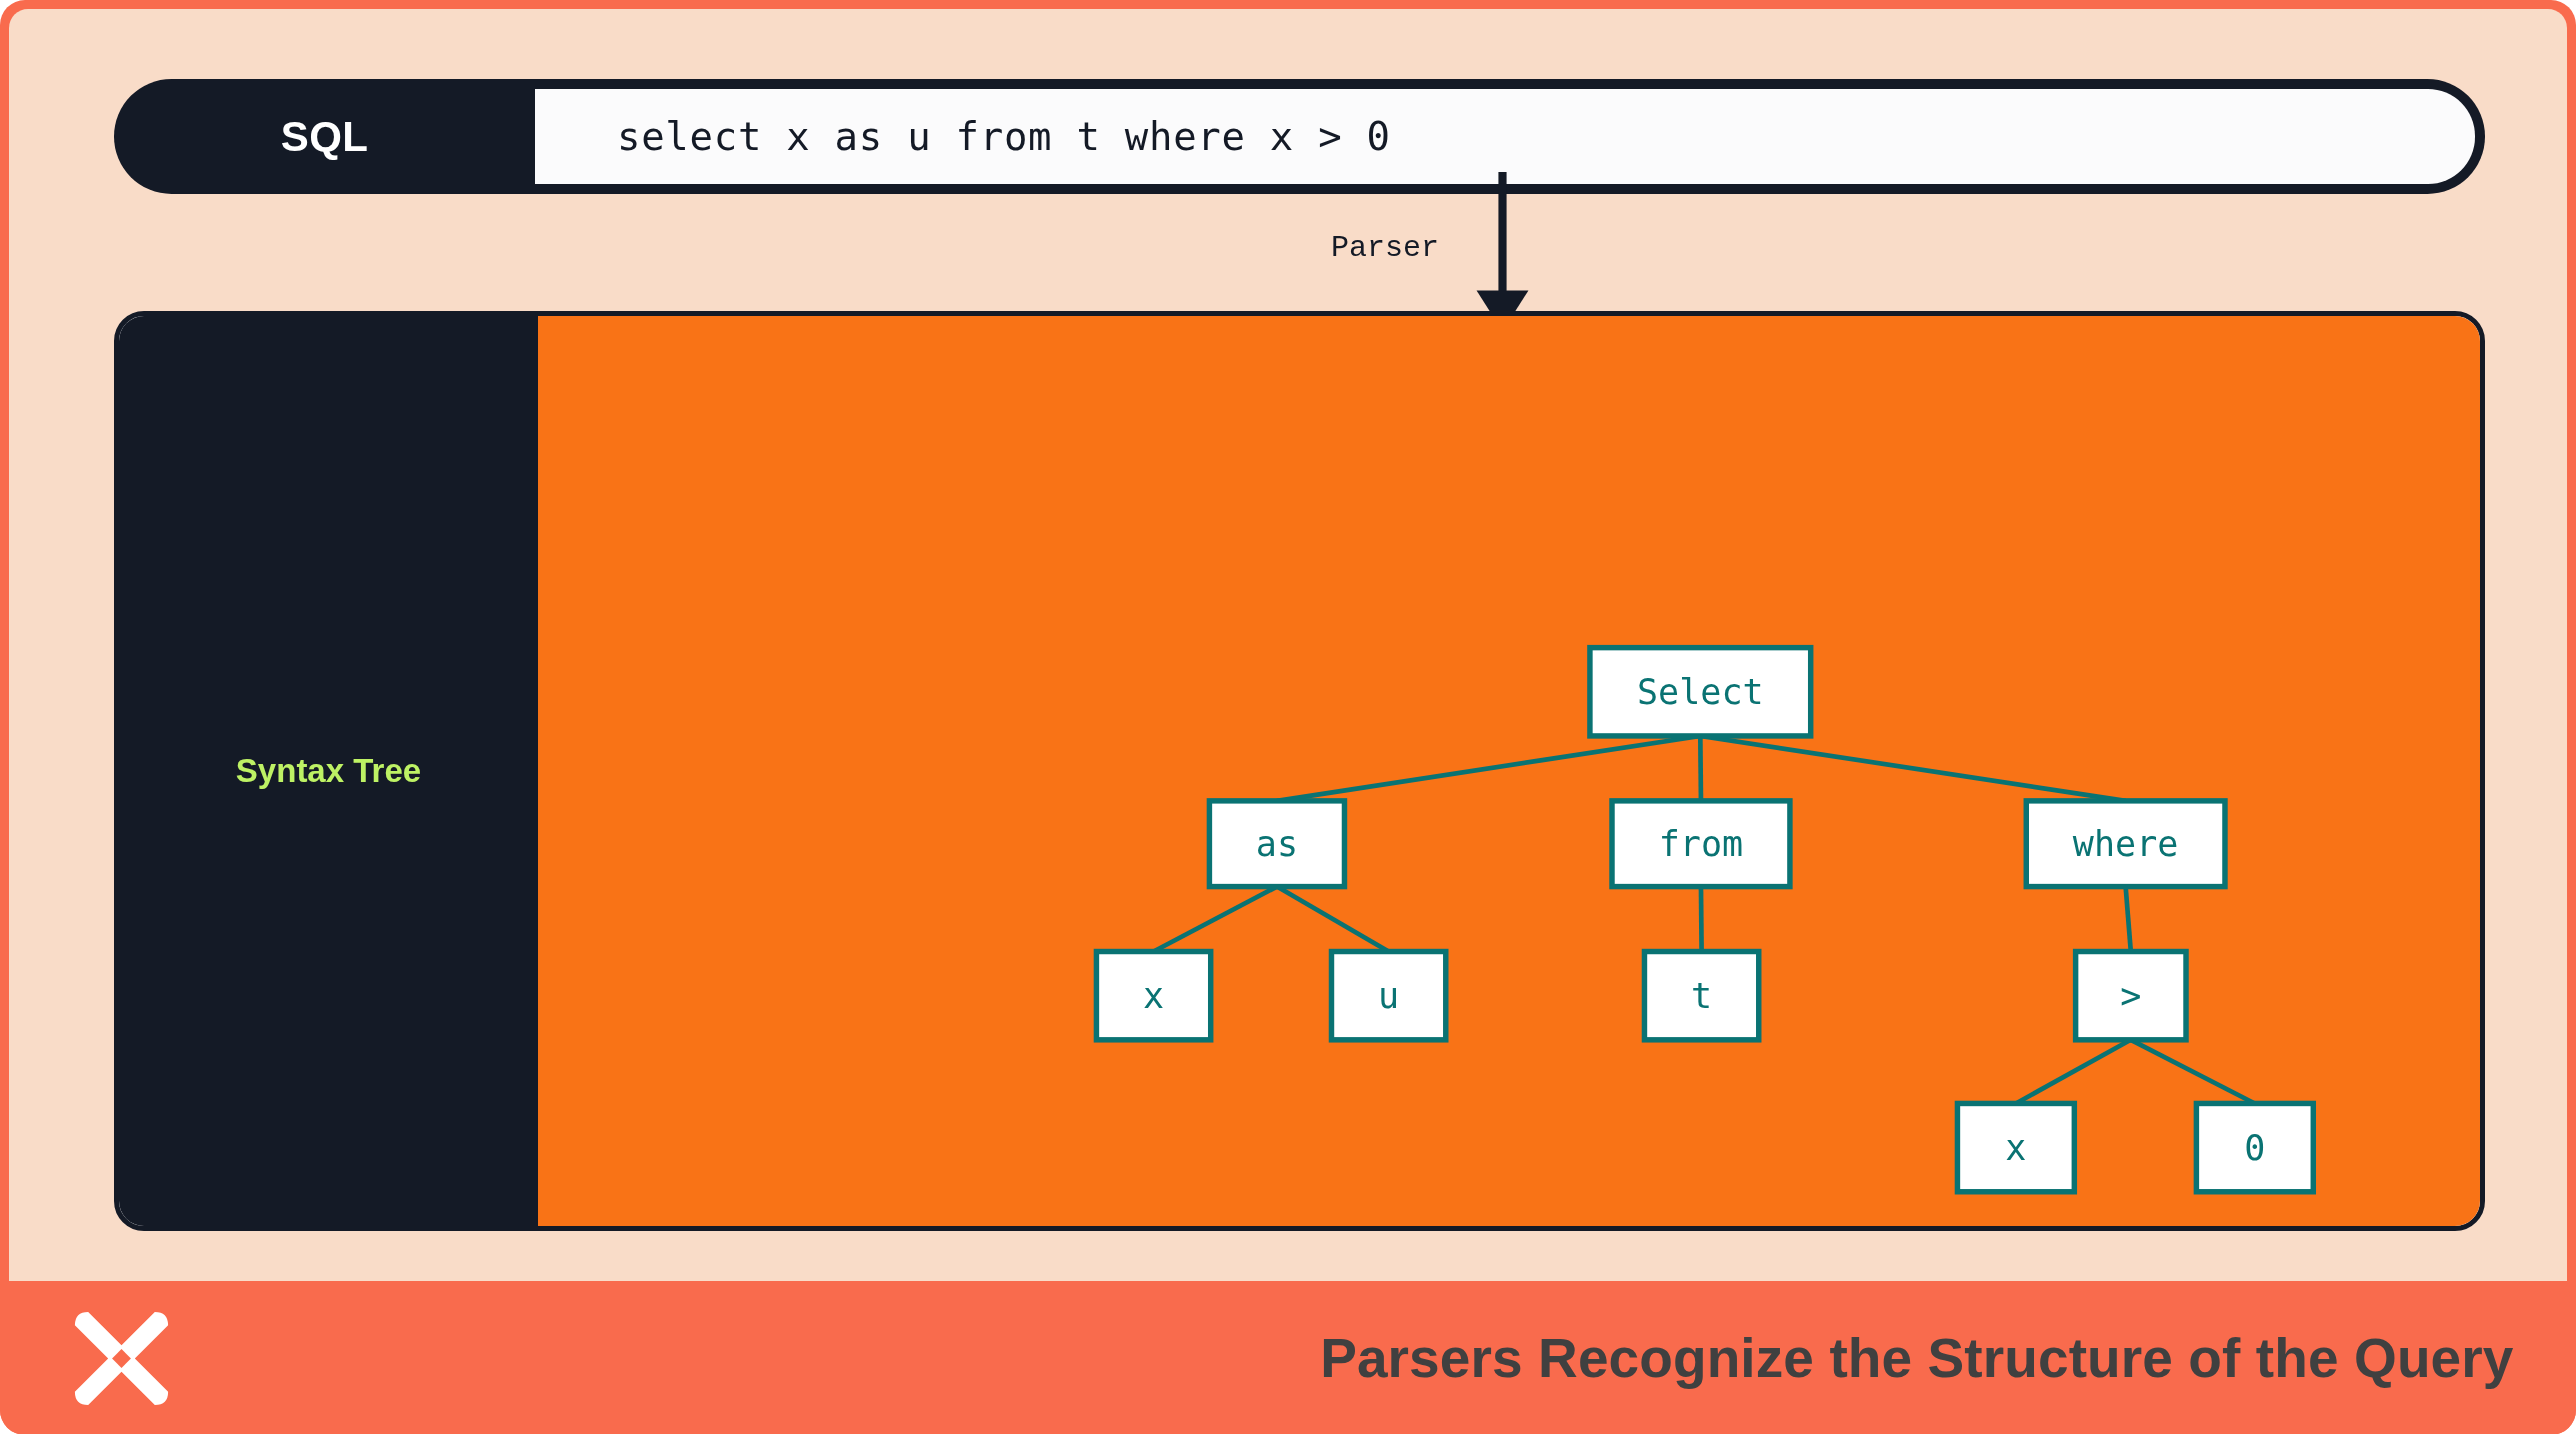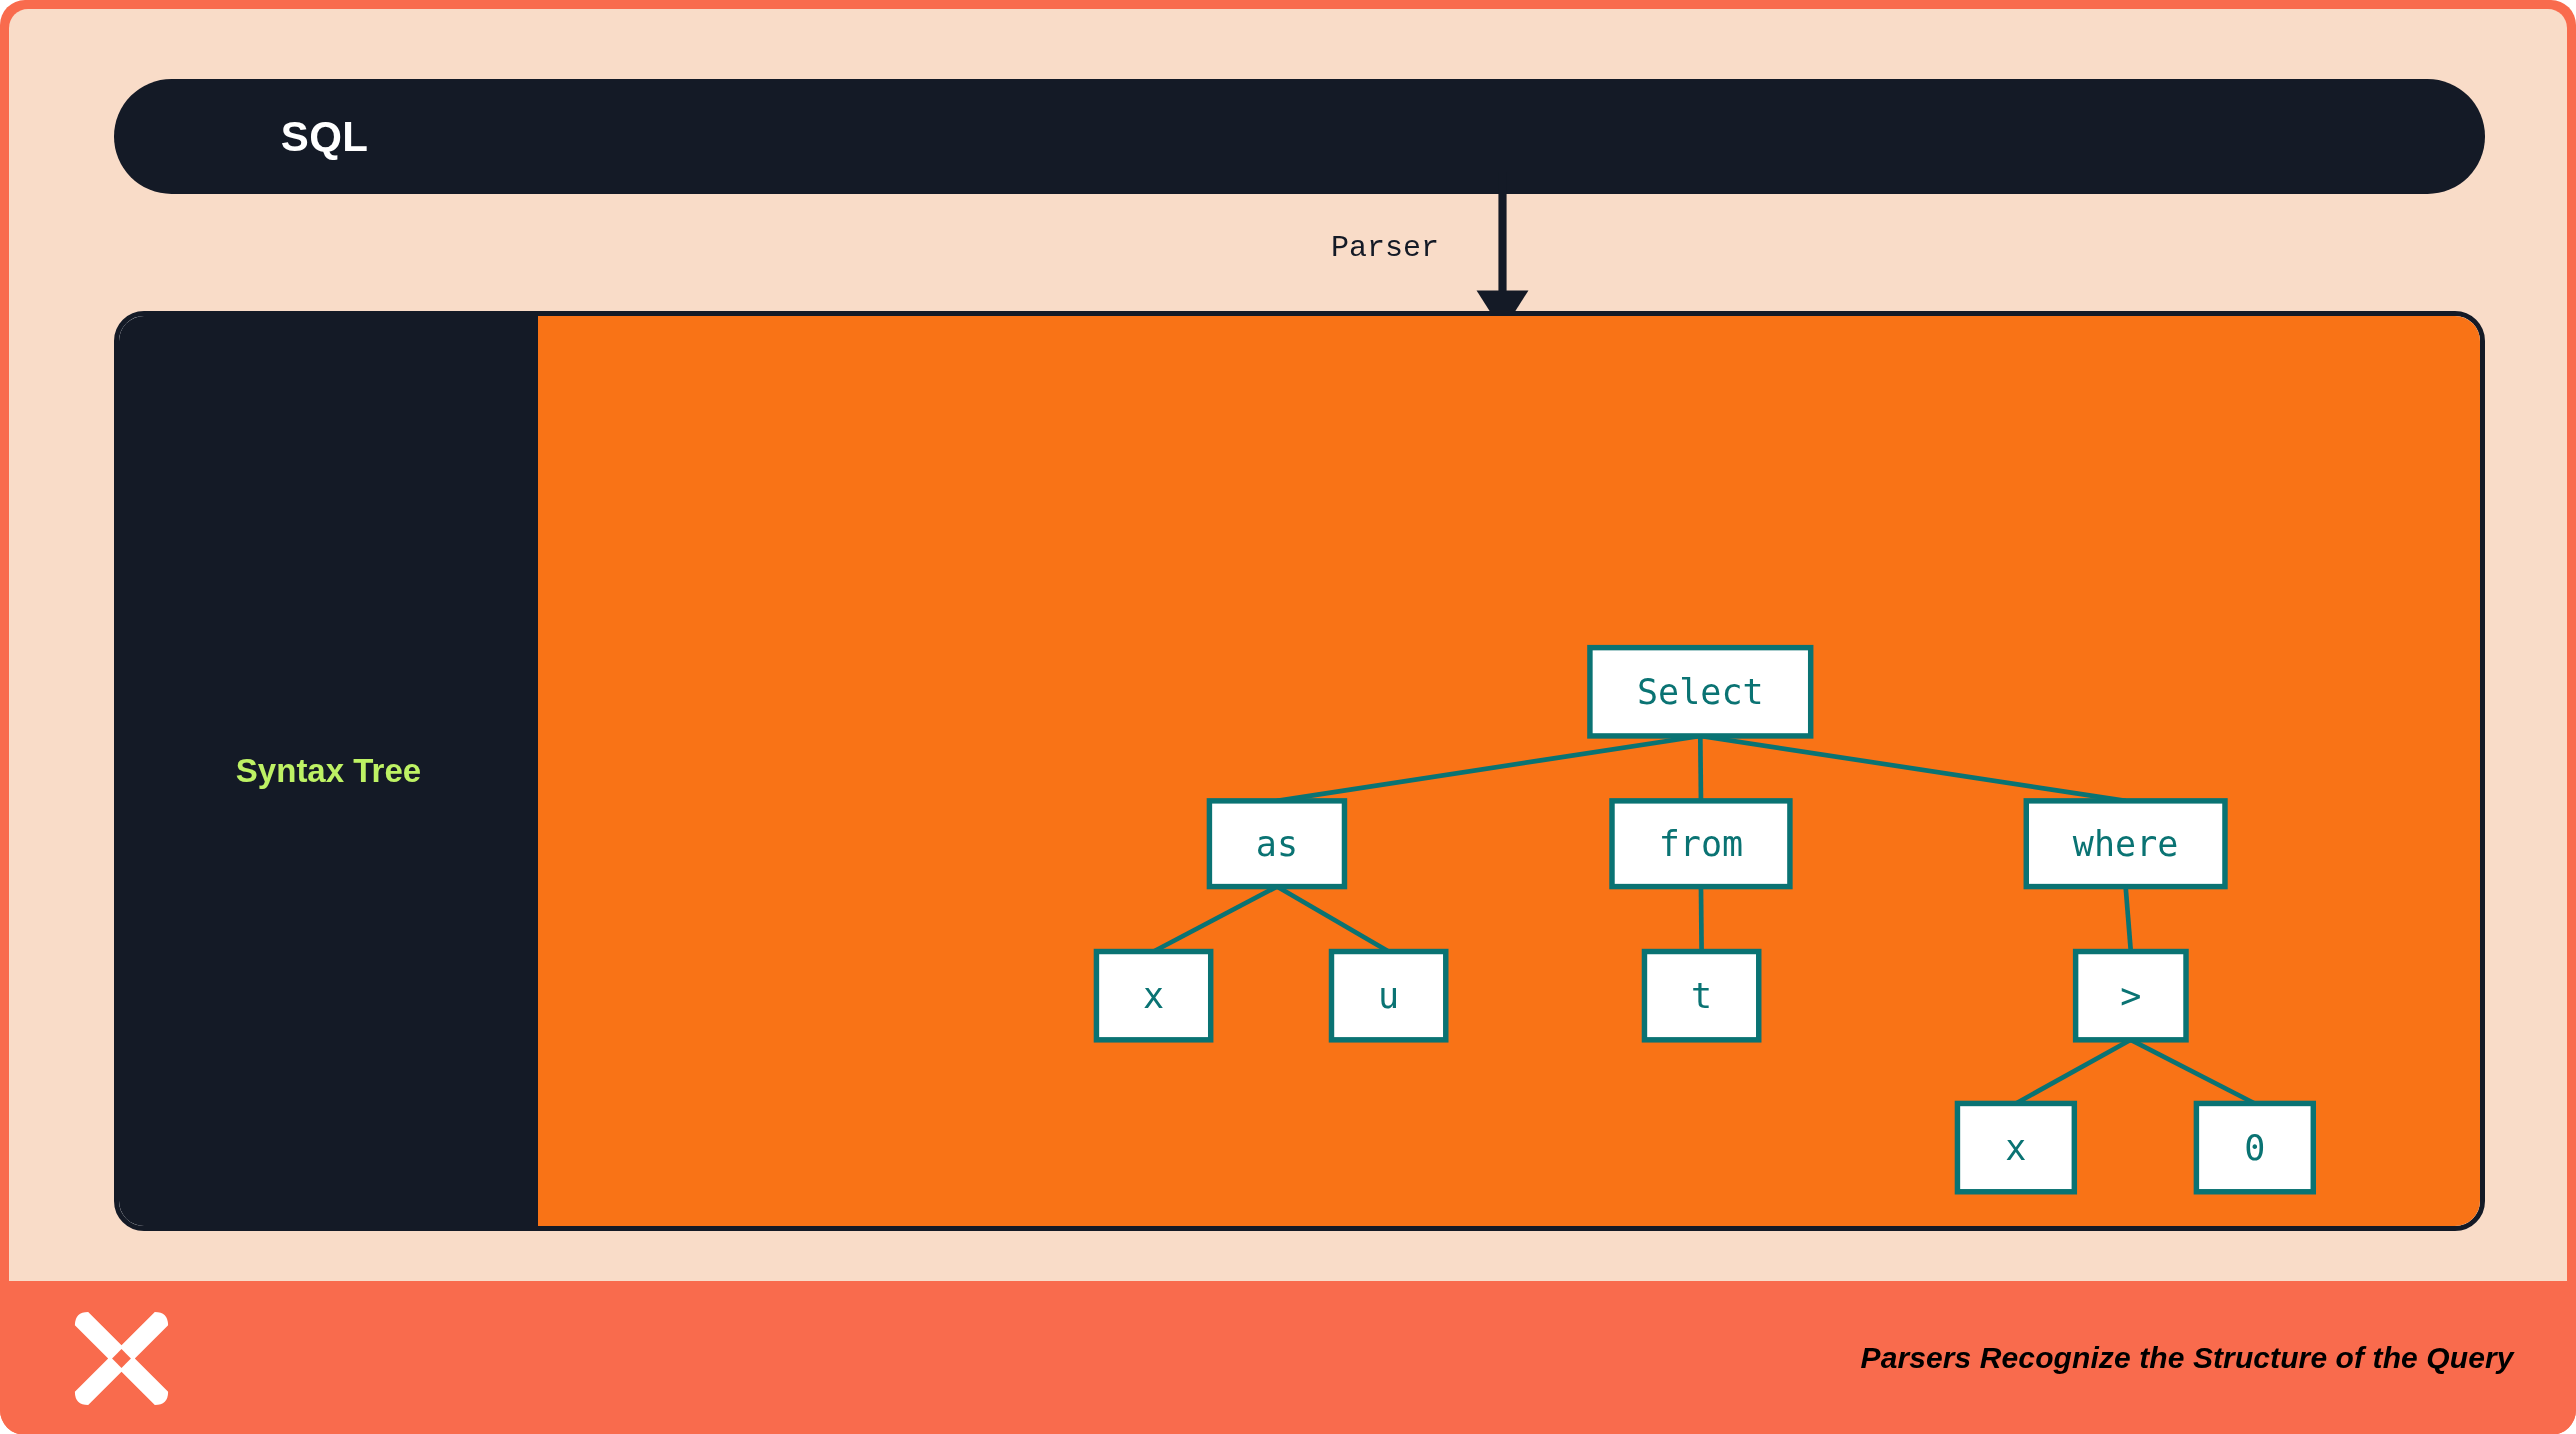--- a/index.html
+++ b/index.html
@@ -157,37 +157,37 @@
     width: 111px;
     height: 111px;
     flex: 0 0 111px;
     margin-left: 22px;
     display: flex;
     align-items: center;
     justify-content: center;
   }
   .footer-spacer { flex: 1 1 auto; }
   .footer-tagline {
-    color: #000000;
-    font-size: 30px;
+    color: #404040;
+    font-size: 55px;
     font-weight: 700;
     letter-spacing: 0.1px;
     padding-right: 18.5px;
-    font-style: italic;
   }
 </style>
 </head>
 <body>
 
 <div class="poster">
 
   <div class="body-area">
 
     <div class="sql-bar">
       <div class="sql-label">SQL</div>
+      <div class="sql-field">select x as u from t where x &gt; 0</div>
     </div>
 
     <div class="parser-zone">
       <div class="parser-label">Parser</div>
       <svg class="parser-arrow" width="89" height="163" viewBox="0 0 120 220">
         <line x1="60" y1="0" x2="60" y2="178" stroke="#141A26" stroke-width="11"></line>
         <polygon points="25,160 95,160 60,215" fill="#141A26"></polygon>
       </svg>
     </div>
 

